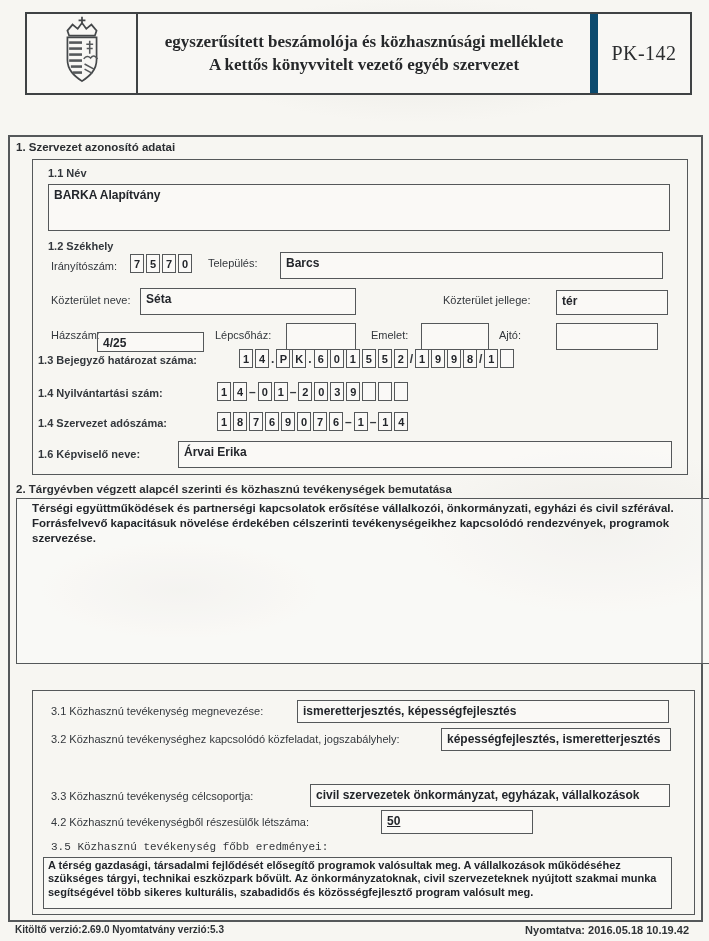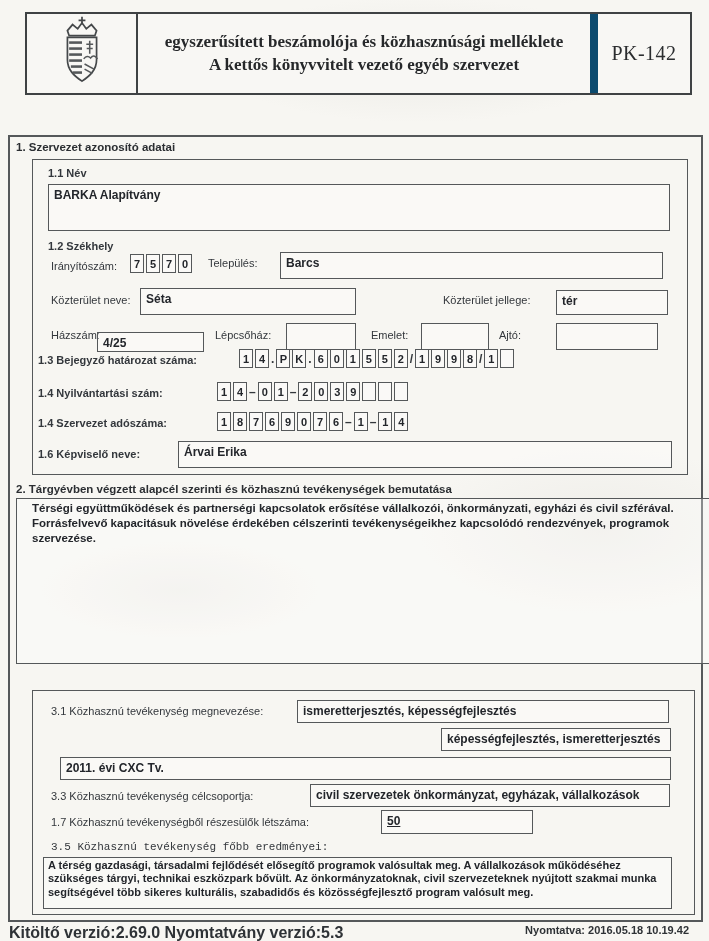--- a/index.html
+++ b/index.html
@@ -26,21 +26,21 @@
   .lbl{position:absolute;font-size:11px;color:#33373c;white-space:nowrap;}
   .lbl.b{font-weight:bold;}
   .field{position:absolute;border:1.4px solid #55585a;font-size:12px;font-weight:bold;color:#23262b;
     padding:3px 4px 0 5px;box-sizing:border-box;background:rgba(255,255,255,.35);overflow:hidden;white-space:nowrap;}
   .area{position:absolute;border:1.4px solid #55585a;font-size:11.5px;font-weight:bold;color:#23262b;
     padding:2px 5px;box-sizing:border-box;background:rgba(255,255,255,.3);line-height:1.32;}
   .boxes{position:absolute;display:flex;align-items:center;}
   .dbox{display:inline-flex;align-items:center;justify-content:center;width:12px;height:17px;
     border:1.3px solid #55585a;margin:0 1px;font-size:11px;font-weight:bold;color:#23262b;background:rgba(255,255,255,.4);}
   .dsep{display:inline-block;margin:0 1px;font-size:12px;font-weight:bold;color:#33373c;}
-  .footer-left{position:absolute;left:9px;top:924px;font-size:16px;font-weight:bold;color:#2e3236;}
+  .footer-left{position:absolute;left:15px;top:924px;font-size:10px;font-weight:bold;color:#2e3236;}
   .footer-right{position:absolute;right:20px;top:924px;font-size:11px;font-weight:bold;color:#2e3236;}
 </style>
 </head>
 <body>
 
 <div class="page">
 
   <div class="header-box">
     <div class="logo-cell">
       <span>
@@ -169,28 +169,28 @@
       <div class="field" style="left:145px;top:281px;width:494px;height:27px;">Árvai Erika</div>
     </div>
 
     <div class="sec-title" style="left:6px;top:346px;">2. Tárgyévben végzett alapcél szerinti és közhasznú tevékenységek bemutatása</div>
     <div class="area" style="left:6px;top:361px;width:701px;height:166px;padding-left:15px;">Térségi együttműködések és partnerségi kapcsolatok erősítése vállalkozói, önkormányzati, egyházi és civil szférával. Forrásfelvevő kapacitásuk növelése érdekében célszerinti tevékenységeikhez kapcsolódó rendezvények, programok szervezése.</div>
 
     <div class="inner-box" style="left:22px;top:553px;width:661px;height:223px;">
       <div class="lbl" style="left:18px;top:14px;">3.1 Közhasznú tevékenység megnevezése:</div>
       <div class="field" style="left:264px;top:9px;width:372px;height:23px;">ismeretterjesztés, képességfejlesztés</div>
 
+      <div class="lbl" style="left:18px;top:42px;">3.2 Közhasznú tevékenységhez kapcsolódó közfeladat, jogszabályhely:</div>
       <div class="field" style="left:408px;top:37px;width:230px;height:23px;">képességfejlesztés, ismeretterjesztés</div>
 
-      <div class="field" style="left:27px;top:66px;width:611px;height:23px;">2011. évi CXC Tv.</div>
 
       <div class="lbl" style="left:18px;top:99px;">3.3 Közhasznú tevékenység célcsoportja:</div>
       <div class="field" style="left:277px;top:93px;width:360px;height:23px;">civil szervezetek önkormányzat, egyházak, vállalkozások</div>
 
-      <div class="lbl" style="left:18px;top:125px;">1.7 Közhasznú tevékenységből részesülők létszáma:</div>
+      <div class="lbl" style="left:18px;top:125px;">4.2 Közhasznú tevékenységből részesülők létszáma:</div>
       <div class="field" style="left:348px;top:119px;width:152px;height:24px;text-decoration:underline;">50</div>
 
       <div class="lbl" style="left:18px;top:150px;font-family:Liberation Mono, monospace;">3.5 Közhasznú tevékenység főbb eredményei:</div>
       <div class="area" style="left:10px;top:166px;width:629px;height:52px;font-size:11px;line-height:1.22;padding:1px 4px;">A térség gazdasági, társadalmi fejlődését elősegítő programok valósultak meg. A vállalkozások működéséhez szükséges tárgyi, technikai eszközpark bővült. Az önkormányzatoknak, civil szervezeteknek nyújtott szakmai munka segítségével több sikeres kulturális, szabadidős és közösségfejlesztő program valósult meg.</div>
     </div>
   </div>
 
   <div class="footer-left">Kitöltő verzió:2.69.0 Nyomtatvány verzió:5.3</div>
   <div class="footer-right">Nyomtatva: 2016.05.18 10.19.42</div>
 </div>

